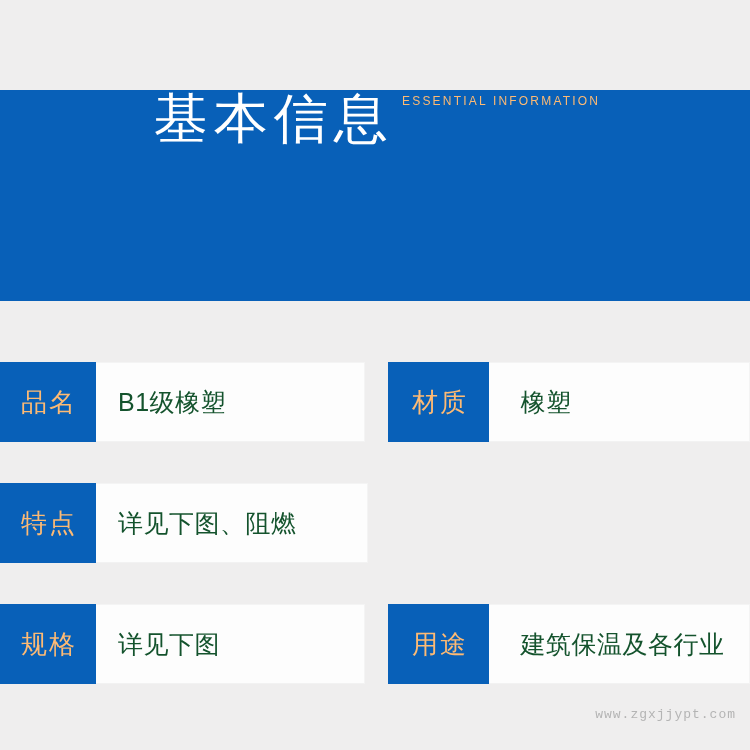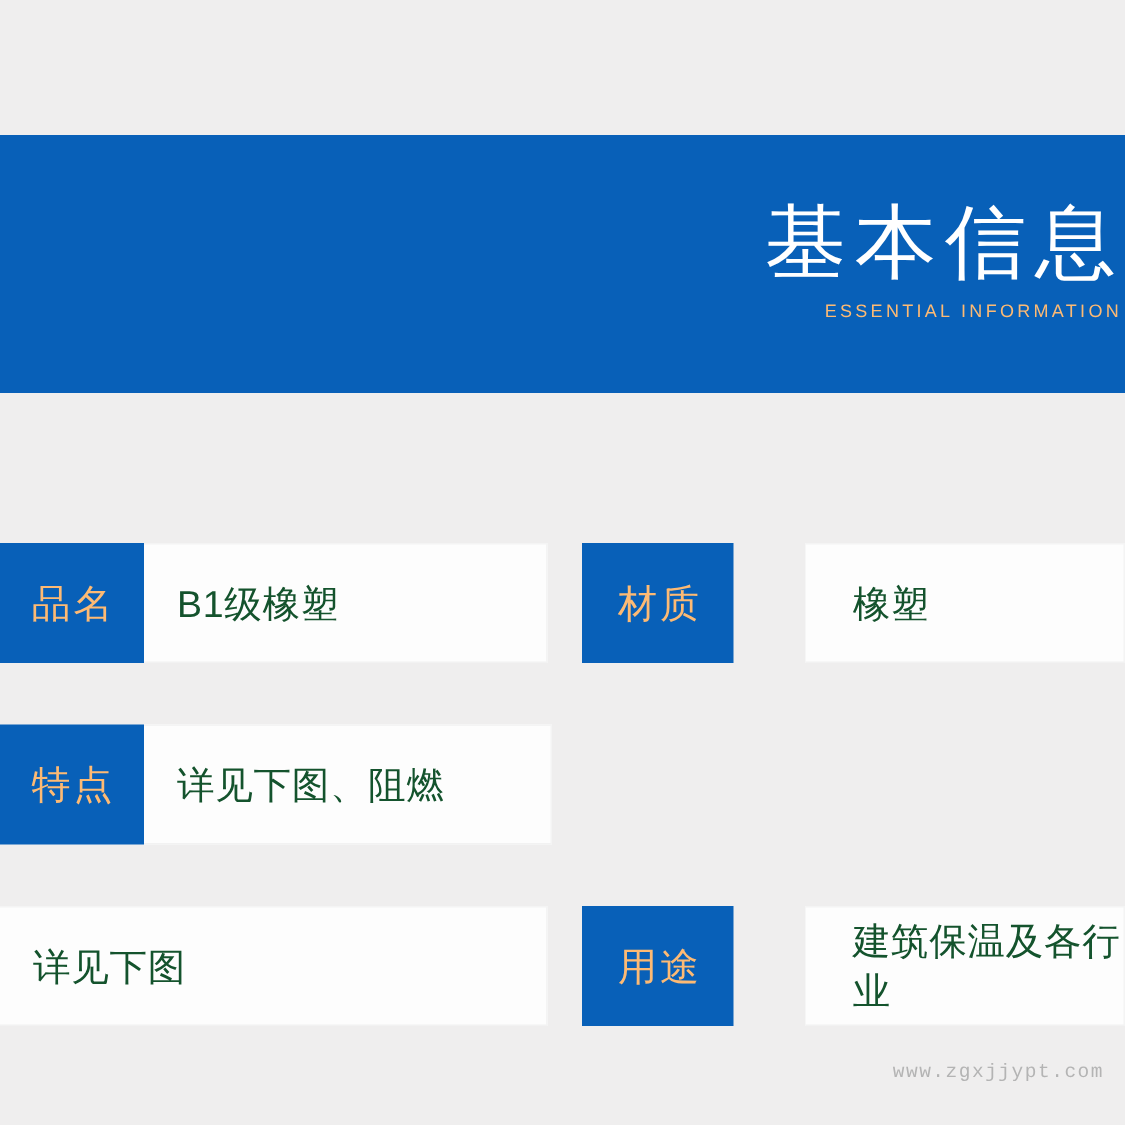--- a/index.html
+++ b/index.html
@@ -22,26 +22,25 @@
     height: 750px;
     background: #efeeee;
   }
 
   
   .banner {
     position: absolute;
     left: 0;
     top: 90px;
     width: 750px;
-    height: 172px;
+    height: 211px;
     background: #0860b8;
     box-sizing: border-box;
     display: flex;
-    flex-direction: column;
-    align-items: flex-end;
+    align-items: flex-start;
     justify-content: center;
   }
   .banner-title {
     color: #ffffff;
     font-size: 54px;
     line-height: 1.05;
     letter-spacing: 6px;
     text-indent: 6px;
     font-weight: 400;
     margin: 0 0 6px 0;
@@ -73,21 +72,21 @@
     align-items: stretch;
   }
   .info-row:last-child { margin-bottom: 0; }
 
   .cell {
     display: flex;
     align-items: stretch;
     height: 80px;
   }
   .cell-left  { width: 368px; }
-  .cell-right { width: 364px; margin-left: 23px; gap: 48px; }
+  .cell-right { width: 364px; margin-left: 23px; }
 
   .cell-label {
     flex: 0 0 auto;
     background: #0860b8;
     color: #fdba74;
     font-size: 26px;
     letter-spacing: 2px;
     text-indent: 2px;
     display: flex;
     align-items: center;
@@ -152,20 +151,21 @@
 
     <div class="info-row">
       <div class="cell cell-left">
         <div class="cell-label">特点</div>
         <div class="cell-value">详见下图、阻燃</div>
       </div>
     </div>
 
     <div class="info-row">
       <div class="cell cell-left">
+        <div class="cell-label">规格</div>
         <div class="cell-value">详见下图</div>
       </div>
       <div class="cell cell-right">
         <div class="cell-label">用途</div>
         <div class="cell-value">建筑保温及各行业</div>
       </div>
     </div>
 
   </div>
 

